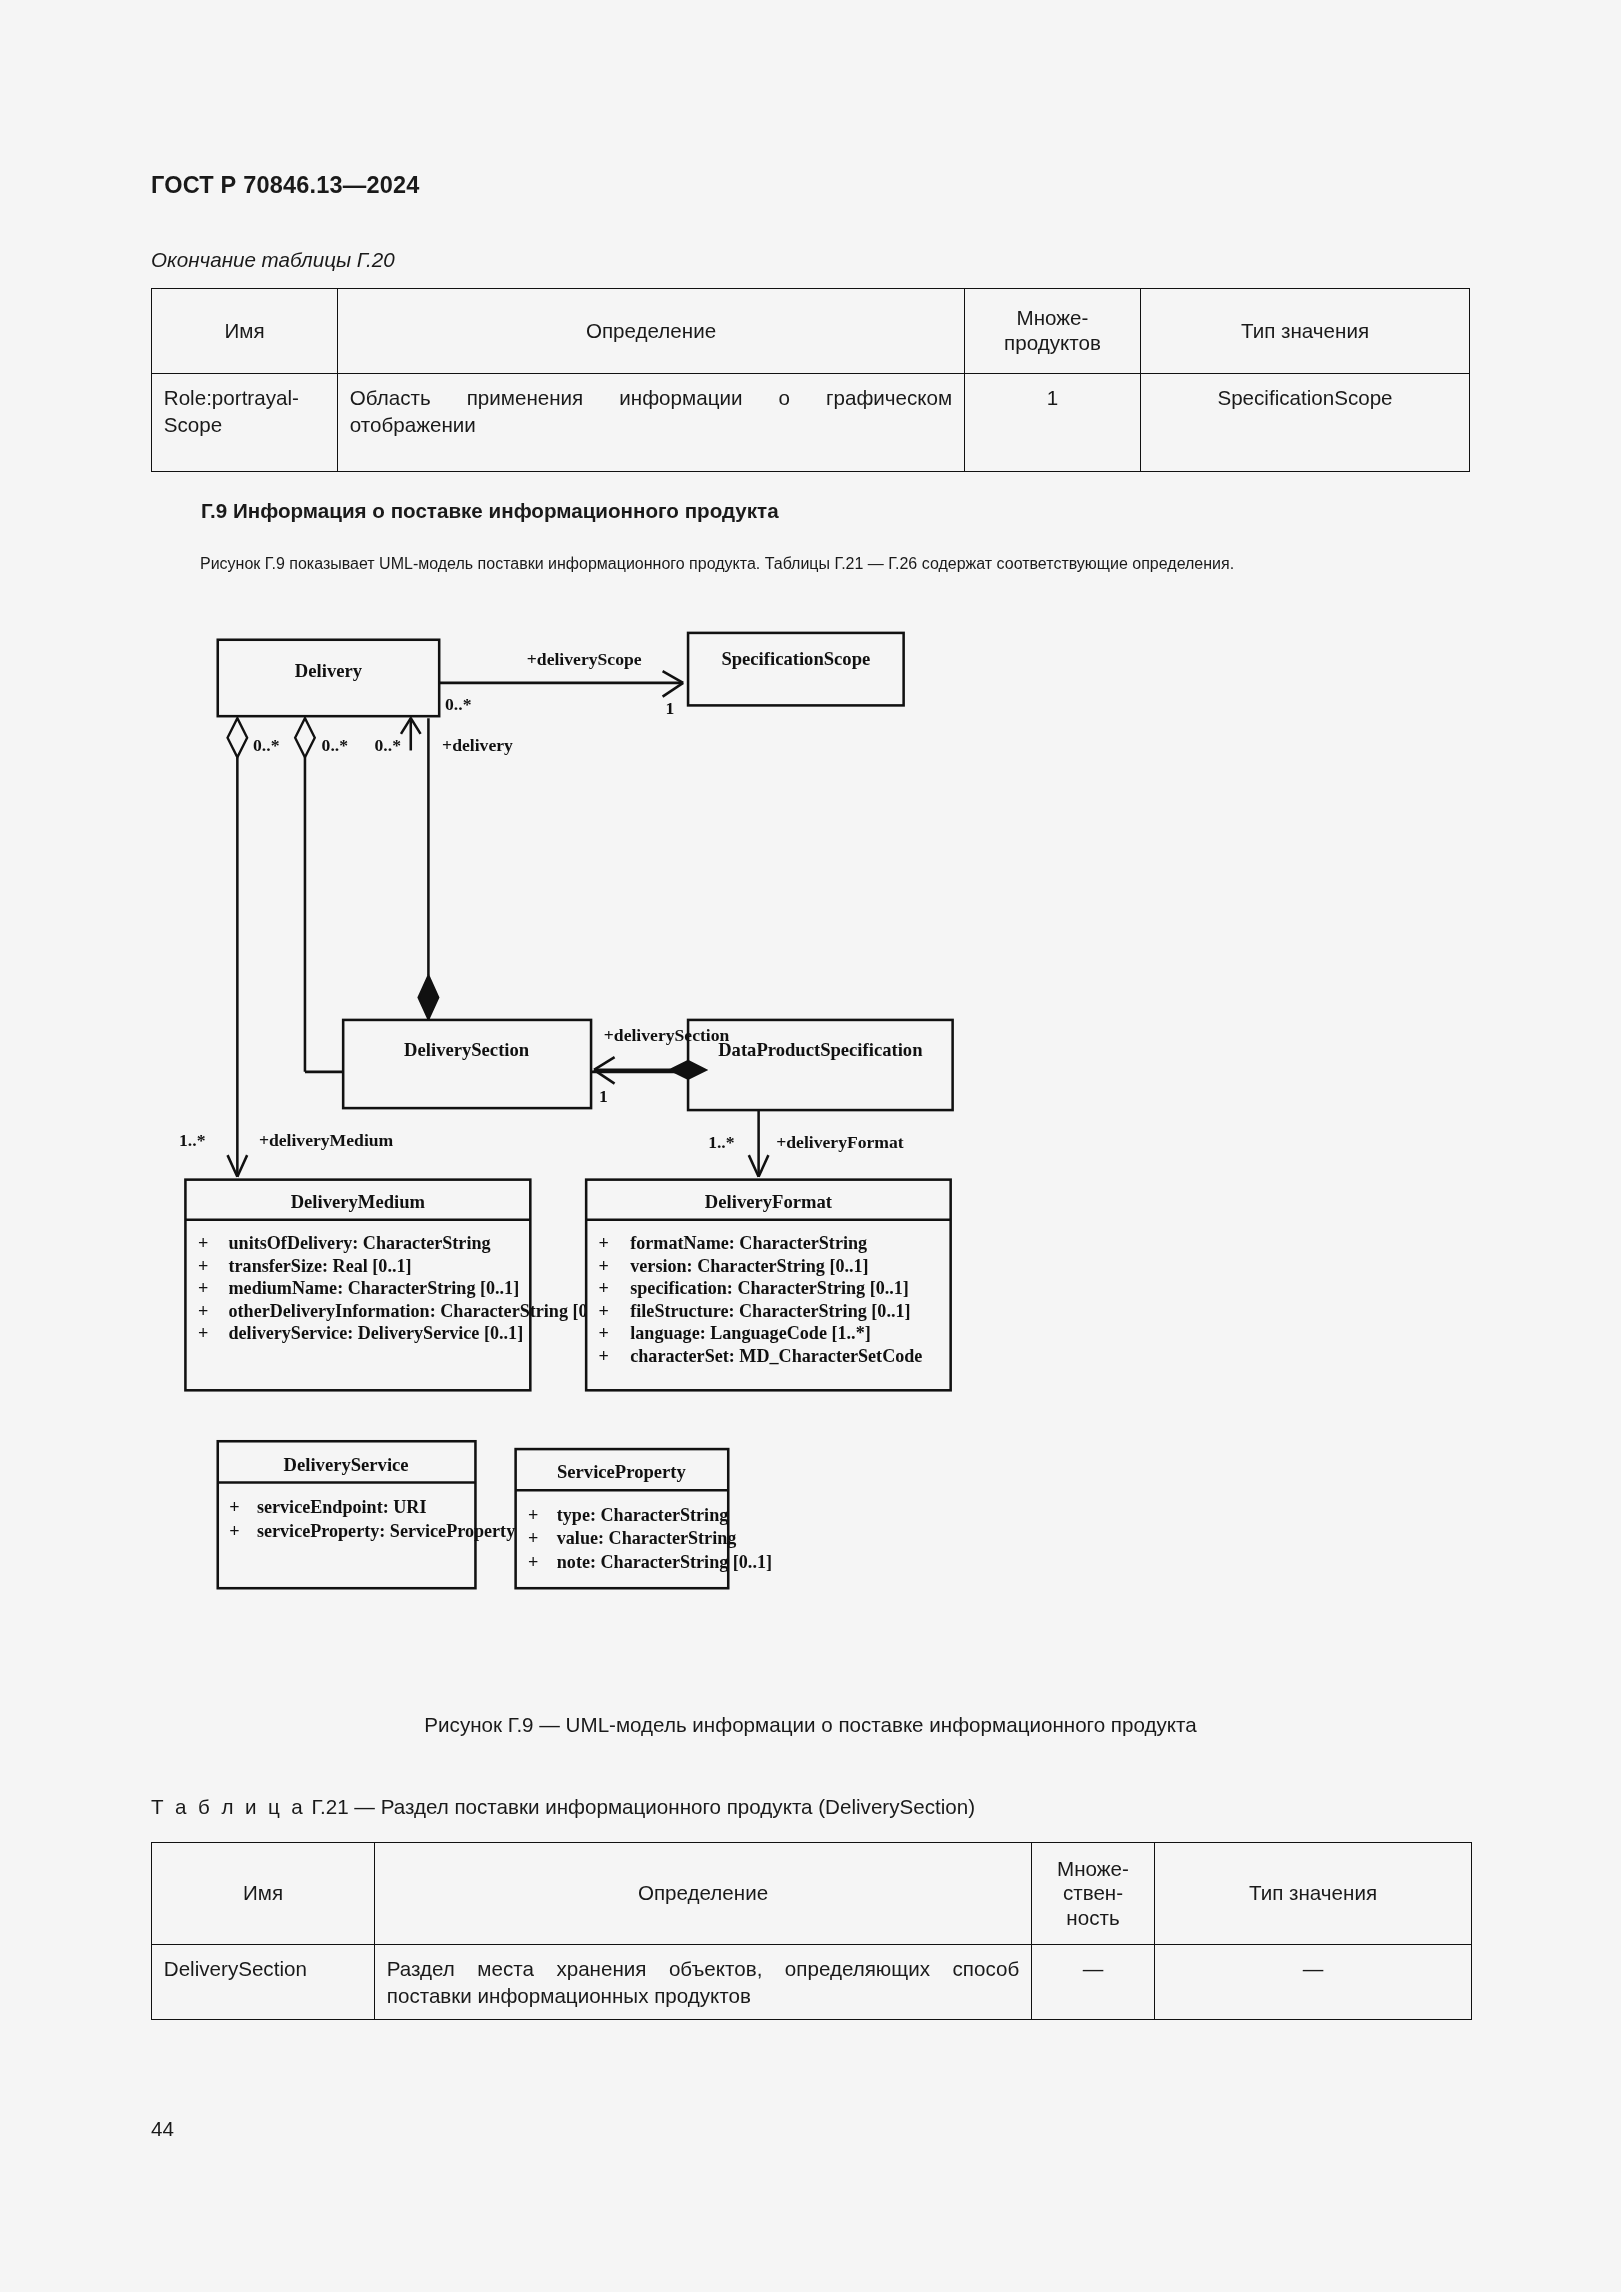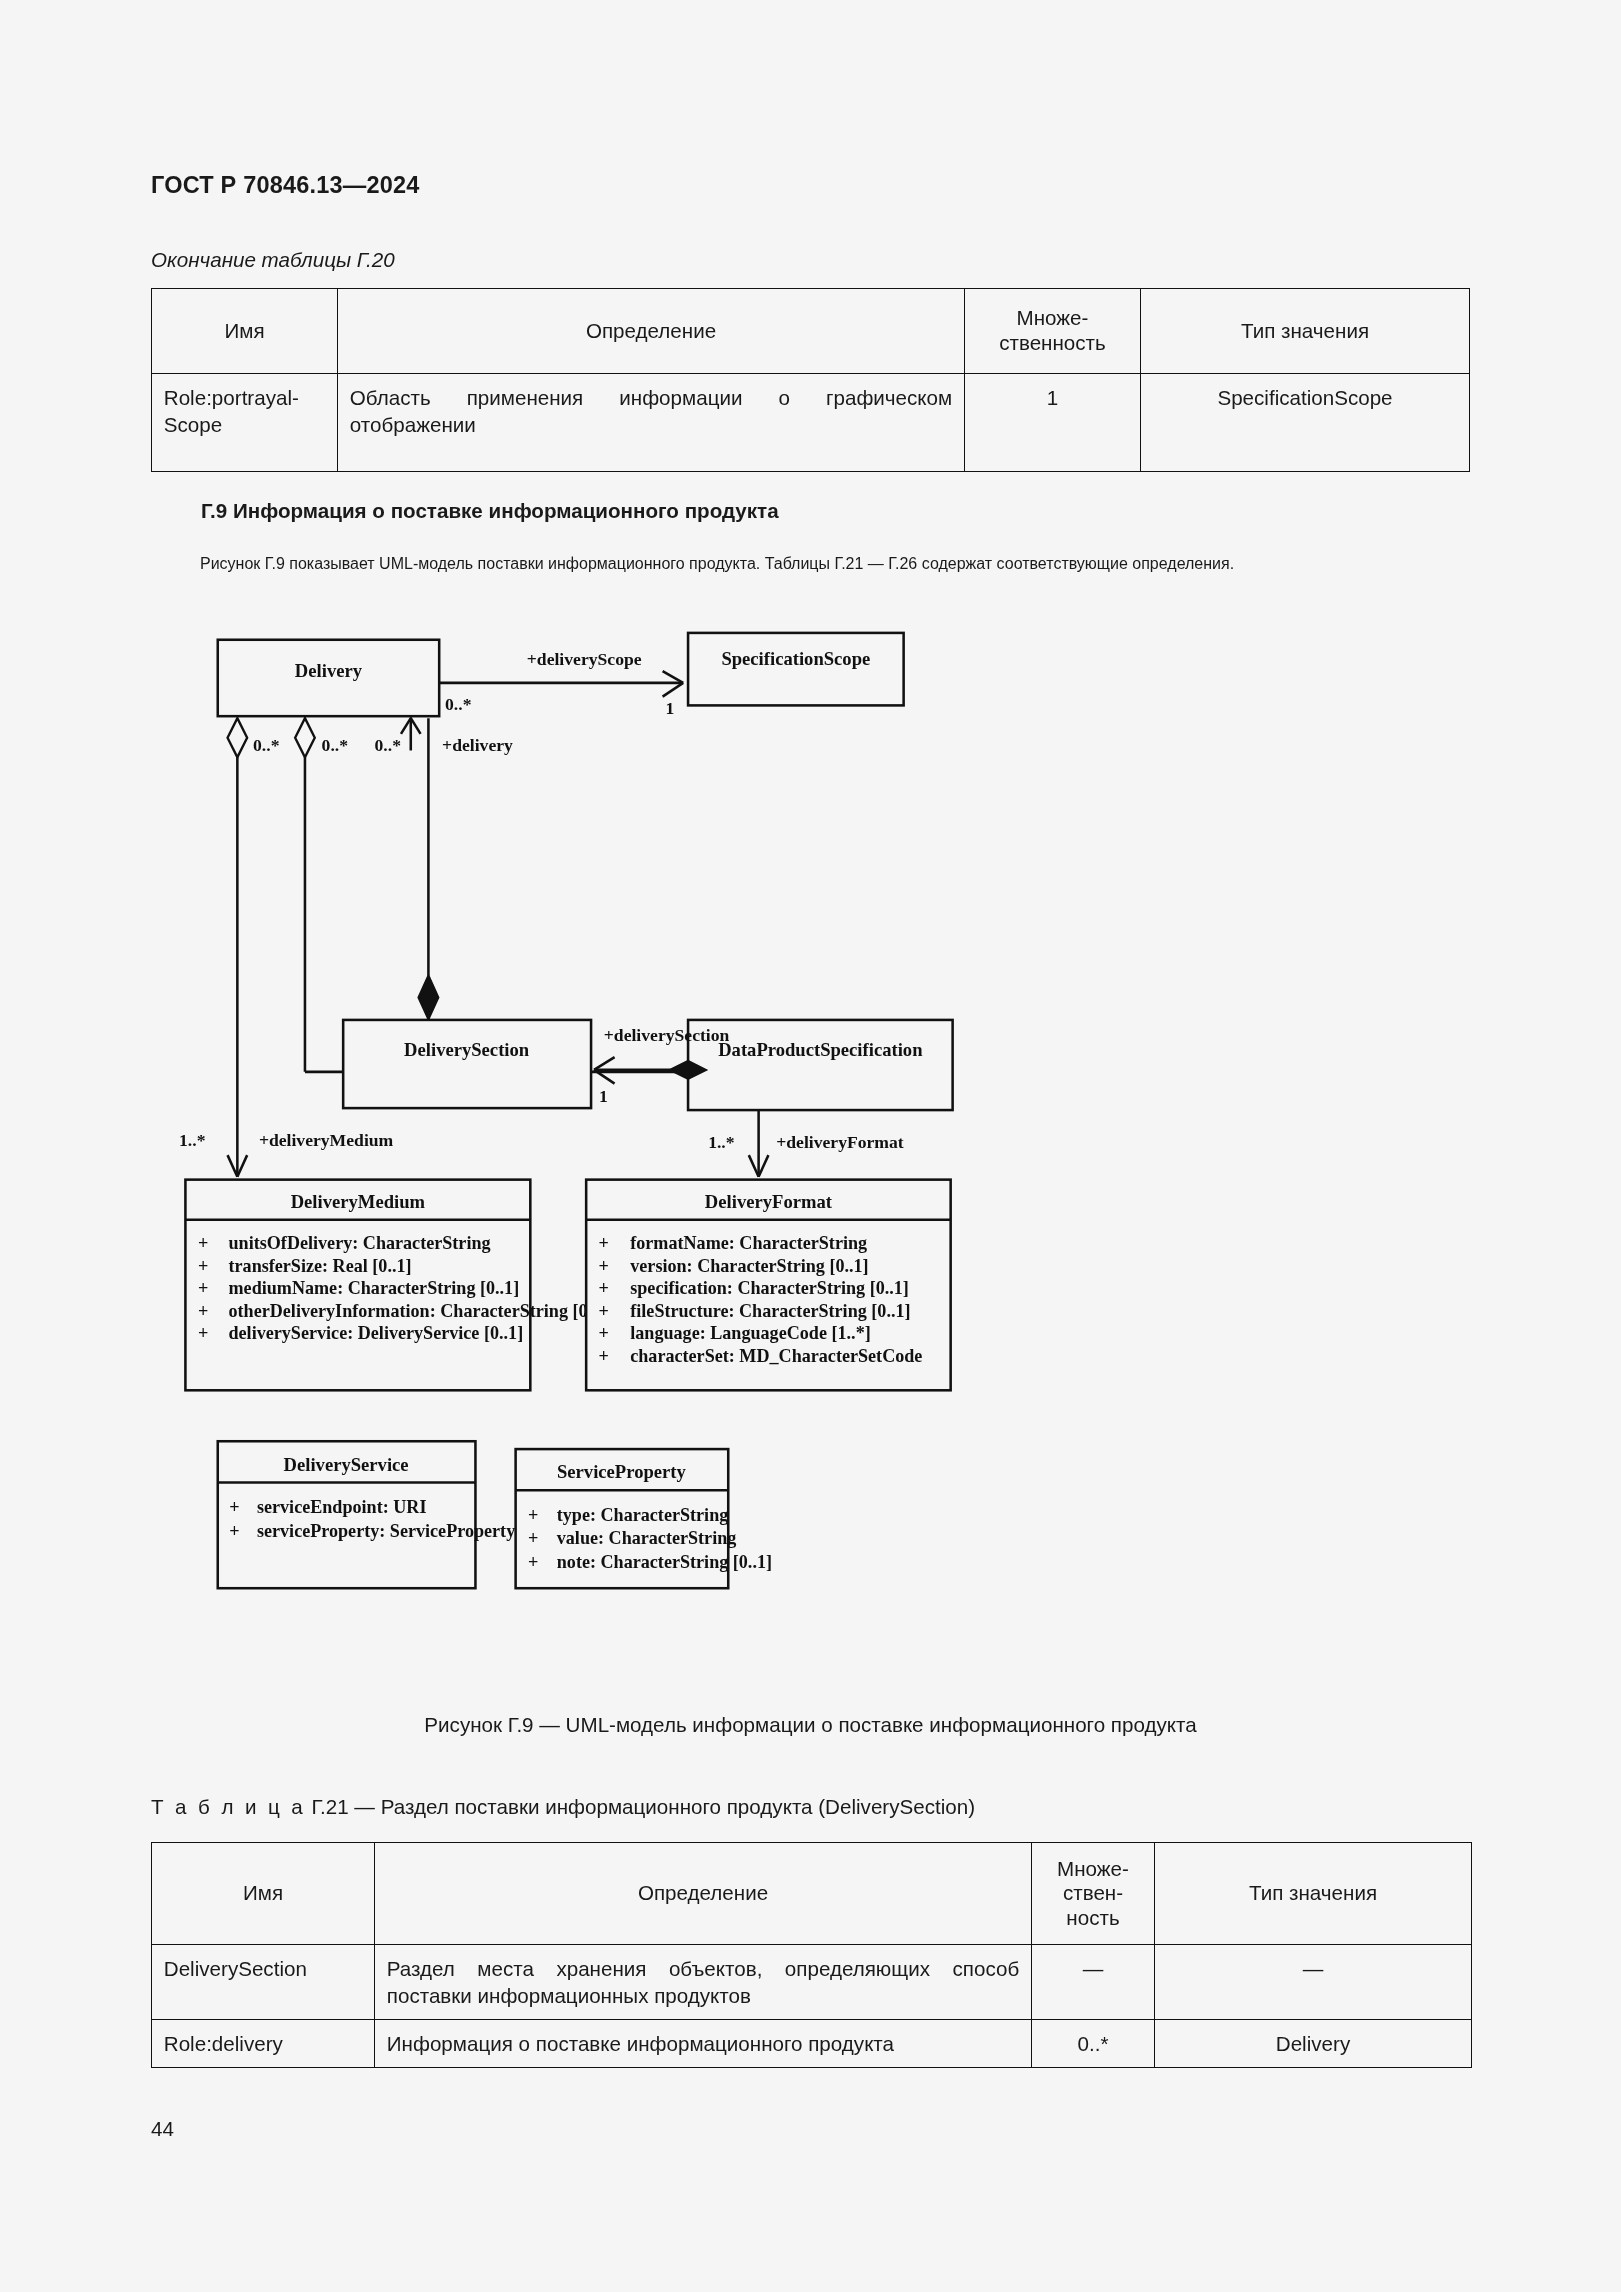--- a/index.html
+++ b/index.html
@@ -133,21 +133,21 @@
       <col style="width:627px">
       <col style="width:176px">
       <col style="width:329px">
     </colgroup>
     <thead>
       <tr>
         <th class="hd">Имя</th>
         <th class="hd">Определение</th>
         <th class="hd">
           <span>Множе-</span><br>
-          <span>ственность</span>
+          <span>продуктов</span>
         </th>
         <th class="hd">Тип значения</th>
       </tr>
     </thead>
     <tbody>
       <tr>
         <td>Role:portrayal-Scope</td>
         <td class="just">Область применения информации о графическом отображении</td>
         <td class="c-center">1</td>
         <td class="c-center">SpecificationScope</td>
@@ -328,25 +328,19 @@
         <th class="hd">Тип значения</th>
       </tr>
     </thead>
     <tbody>
       <tr>
         <td>DeliverySection</td>
         <td class="just">Раздел места хранения объектов, определяющих способ поставки информационных продуктов</td>
         <td class="c-center">—</td>
         <td class="c-center">—</td>
       </tr>
-      <tr>
-        <td>Role:delivery</td>
-        <td class="just">Информация о поставке информационного продукта</td>
-        <td class="c-center">0..*</td>
-        <td class="c-center">Delivery</td>
-      </tr>
     </tbody>
   </table>
 
   <div class="page-num">44</div>
 
 </div>
 
 
 </body></html>

